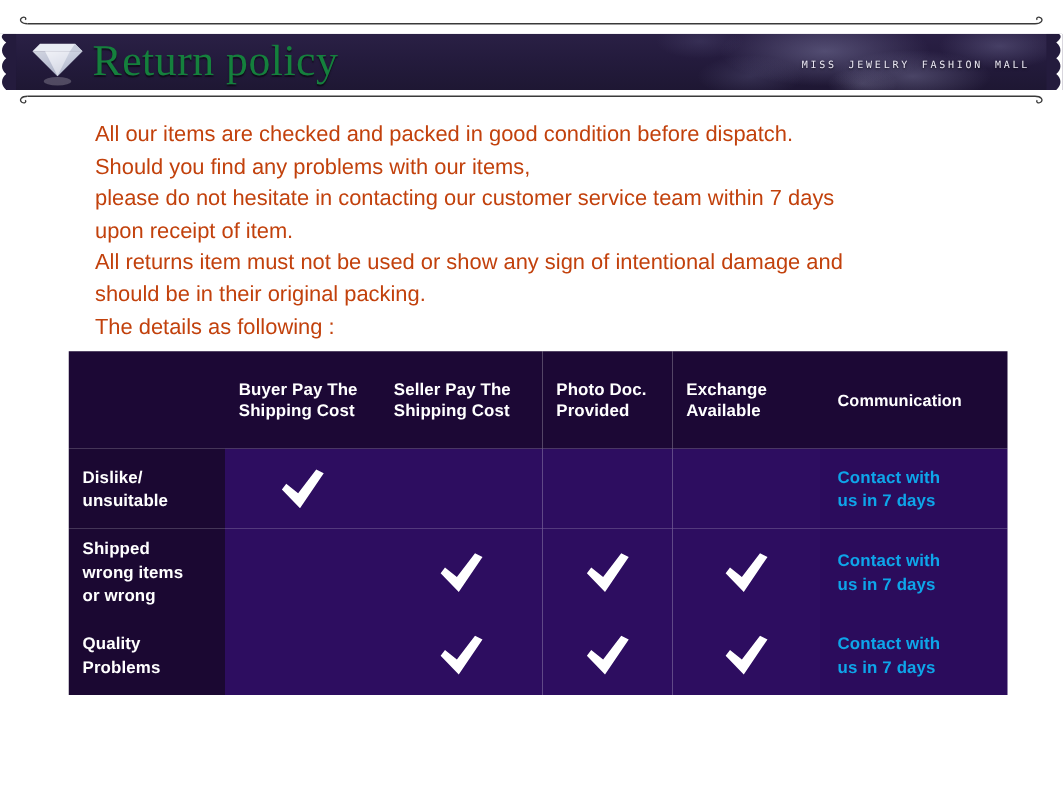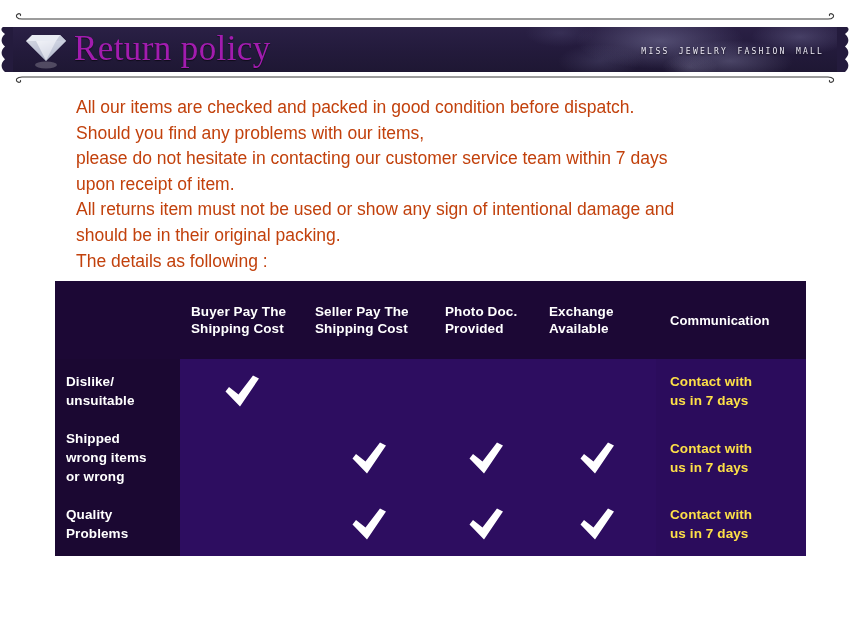--- a/index.html
+++ b/index.html
@@ -60,21 +60,21 @@
     height: 45px;
   }
   .banner-scallop.left { left: 0; }
   .banner-scallop.right { right: 0; }
 
   .banner-title {
     position: absolute;
     left: 74px;
     top: 50%;
     transform: translateY(-52%);
-    color: #a21caf;
+    color: #15803d;
     font-family: "Liberation Serif", serif;
     font-size: 35px;
     font-weight: 400;
     letter-spacing: 0.4px;
     white-space: nowrap;
     text-shadow: 0 1px 1px rgba(0,0,0,0.55);
   }
   .banner-brand {
     position: absolute;
     right: 26px;
@@ -171,21 +171,21 @@
     letter-spacing: 0.1px;
   }
   .mark-cell {
     background: #2d0d60;
     border-left: 2px solid #ffffff;
     text-align: center;
   }
   .comm-cell {
     background: #2b0c5c;
     border-left: 2px solid #ffffff;
-    color: #fde047;
+    color: #0ea5e9;
     font-size: 13.5px;
     font-weight: bold;
     line-height: 19px;
     padding: 0 0 0 14px !important;
     letter-spacing: 0.1px;
   }
   .row-sep td {
     border-top: 2px solid #a992d6;
   }
   .row-sep td.label-cell {

